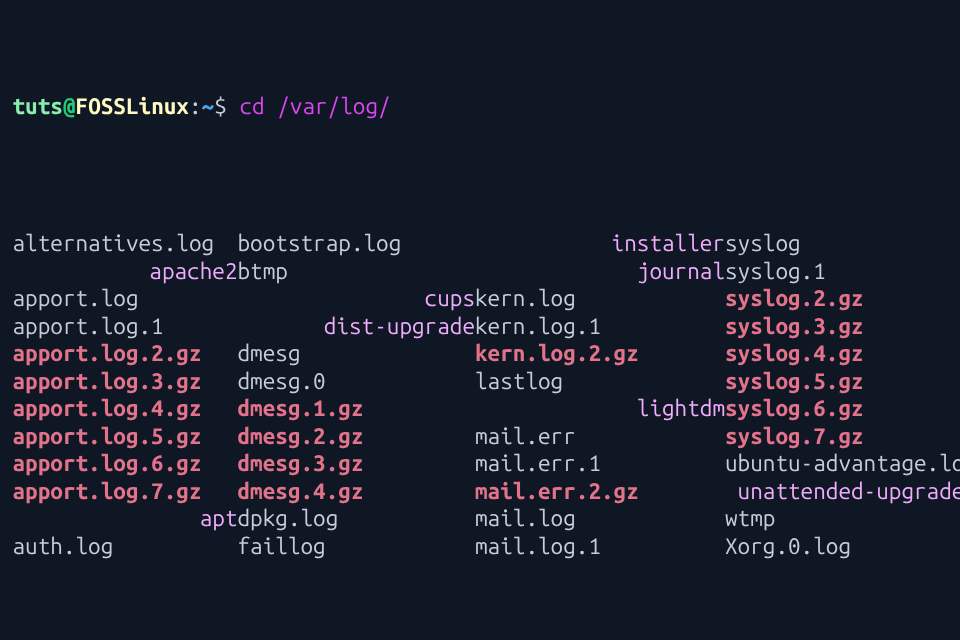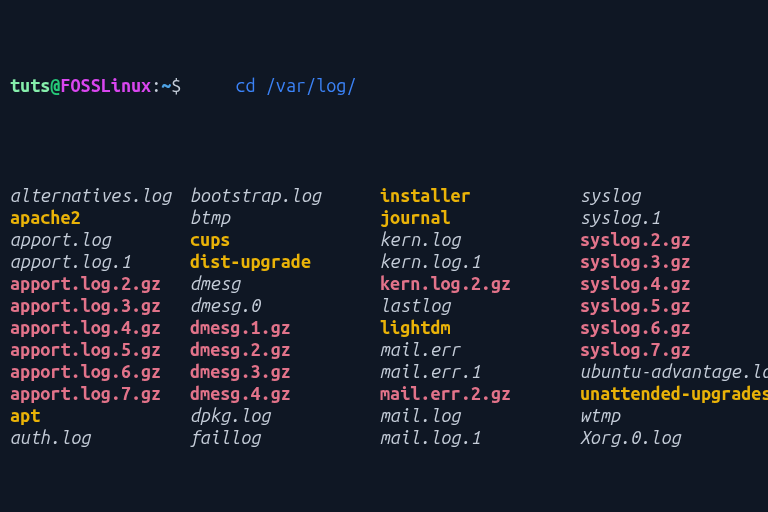--- a/index.html
+++ b/index.html
@@ -13,33 +13,33 @@
     line-height: 22px;
     color: #c5cdd9;
     overflow: hidden;
   }
   .terminal {
     padding: 8px 10px;
     white-space: pre;
   }
   .prompt-line { }
   .user { color: #86efac; font-weight: bold; }
-  .host { color: #d946ef; font-weight: bold; }
+  .host { color: #fef9c3; font-weight: bold; }
   .at   { color: #25c978; font-weight: bold; }
   .colon { color: #c5cdd9; }
   .path { color: #4ea3e6; font-weight: bold; }
   .dollar { color: #c5cdd9; }
-  .cmd { color: #3b82f6; margin-left: 44px; }
+  .cmd { color: #d946ef; }
   .ls-grid {
     display: grid;
     grid-template-columns: 180px 190px 200px auto;
     column-gap: 0px;
   }
-  .f-plain { color: #c5cdd9; font-style: italic; }
-  .f-dir   { color: #eab308; font-weight: bold; }
+  .f-plain { color: #c5cdd9; }
+  .f-dir   { color: #f0abfc; font-weight: normal; text-align: right; }
   .f-gz    { color: #e2738a; font-weight: bold; }
 </style>
 </head>
 <body>
 
 <div class="terminal">
 
   <div class="prompt-line"><span class="user">tuts</span><span class="at">@</span><span class="host">FOSSLinux</span><span class="colon">:</span><span class="path">~</span><span class="dollar">$</span> <span class="cmd">cd /var/log/</span></div>
 
 

